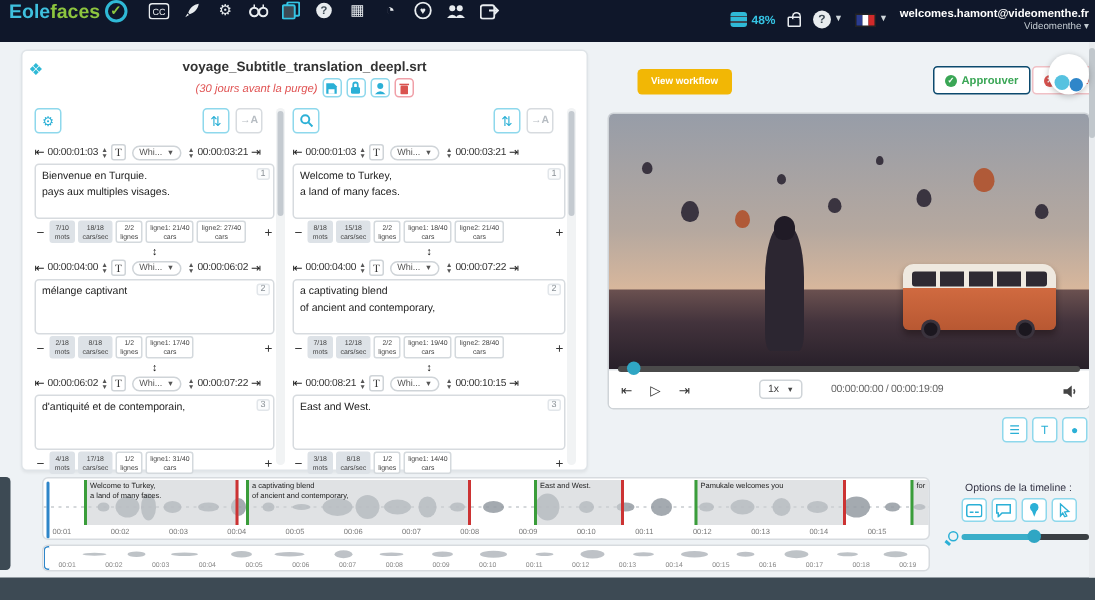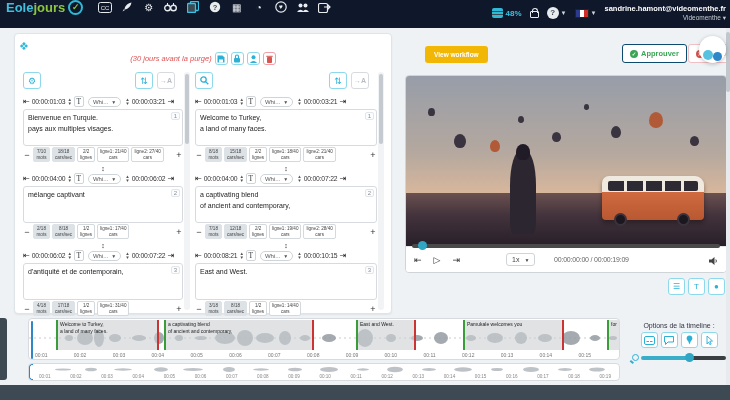--- a/index.html
+++ b/index.html
@@ -139,21 +139,21 @@
   .pagesb .th{position:absolute;left:0;top:4px;width:4px;height:60px;background:#c1c7cc;border-radius:2px;}
 </style>
 </head>
 <body>
 
 <div class="app">
 
   <div class="hdr">
     <div class="logo">
       <span class="p1">Eole</span>
-        <span class="p2">jours</span>
+        <span class="p2">faces</span>
       <span class="logo-badge">✓</span>
     </div>
     <div class="navics">
       <span class="nic">
           <svg width="14" height="11">
             <rect x="0.5" y="0.5" width="13" height="10" rx="2" fill="none" stroke="#e8ecef"></rect>
             <text x="7" y="8" font-size="6" fill="#e8ecef" text-anchor="middle" font-family="Liberation Sans">CC</text>
           </svg>
         </span>
       <span class="nic">
@@ -215,28 +215,29 @@
       </span>
       <span style="display:flex;align-items:center;gap:2px;">
         <span class="flag">
             <i class="b"></i>
             <i class="w"></i>
             <i class="r"></i>
           </span>
         <span class="caret-w">▼</span>
       </span>
       <span class="usr">
-        <div class="mail">sandrine.hamont@videomenthe.fr</div>
+        <div class="mail">welcomes.hamont@videomenthe.fr</div>
         <div class="org">Videomenthe ▾</div>
       </span>
     </div>
   </div>
 
   <div class="card">
     <span class="move-btn">❖</span>
+    <div class="ftitle">voyage_Subtitle_translation_deepl.srt</div>
     <div class="purgerow">
       <span class="purge">(30 jours avant la purge)</span>
       <button class="mini-btn">
           <svg width="8" height="8">
             <path d="M0.5 0.5 H5.5 L7.5 2.5 V7.5 H0.5 Z" fill="#2bb0d6"></path>
             <rect x="2" y="4.5" width="4" height="3" fill="#fff"></rect>
           </svg>
         </button>
       <button class="mini-btn">
           <svg width="8" height="9">

